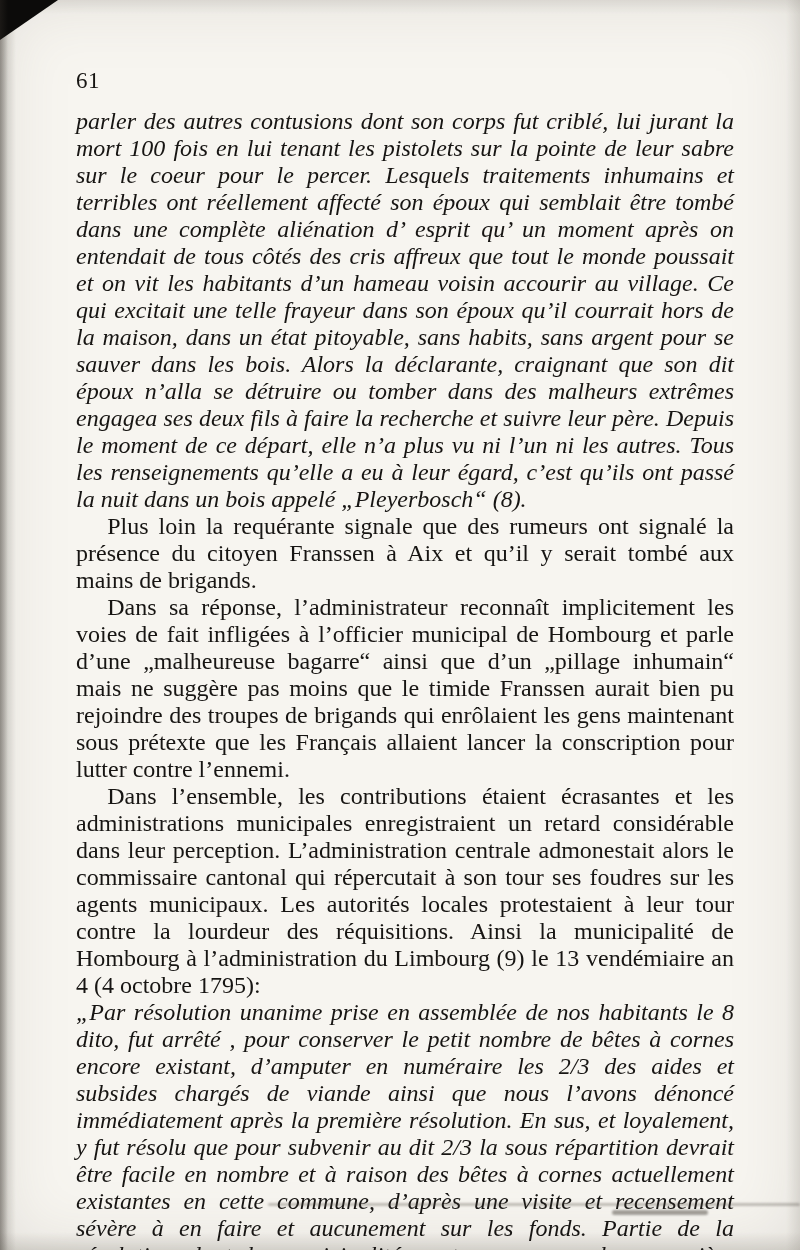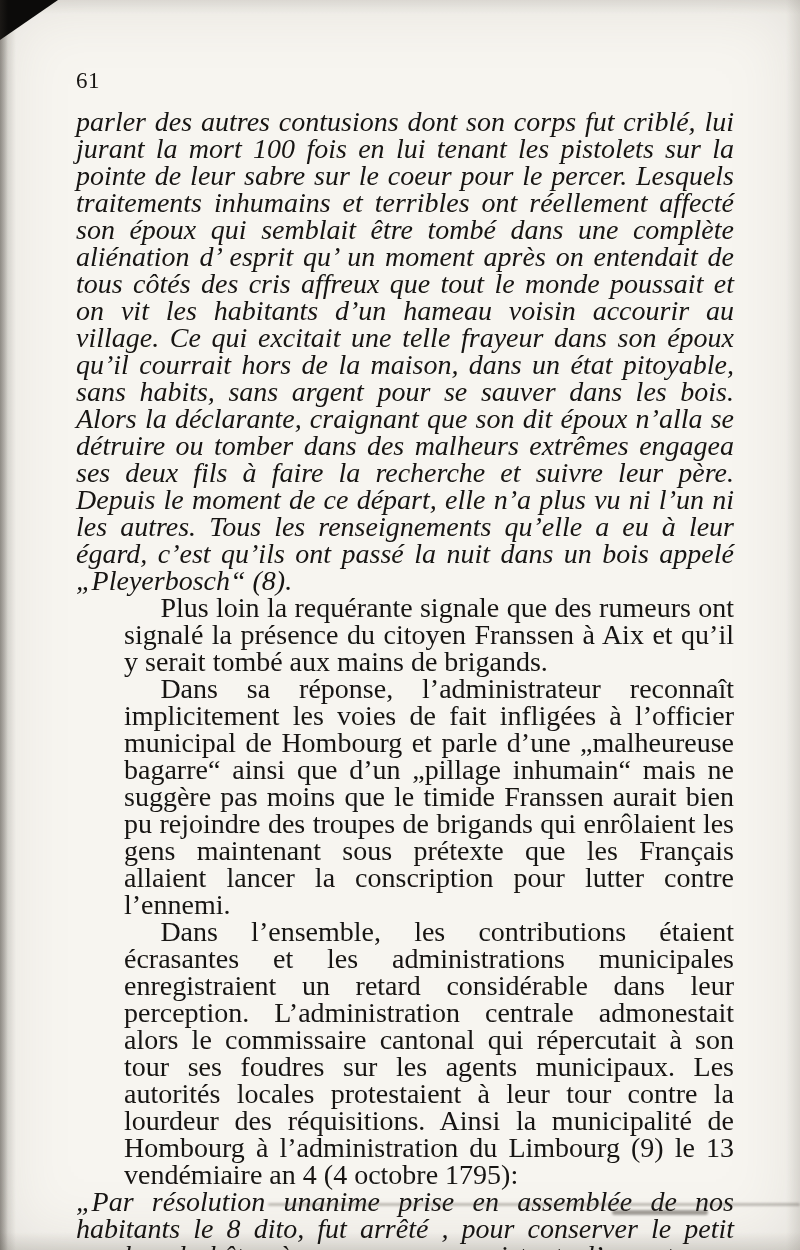--- a/index.html
+++ b/index.html
@@ -68,32 +68,31 @@
     color: #171513;
   }
   .page-number {
     font-size: 23px;
     line-height: 26px;
     margin: 0 2px 14px 0;
     letter-spacing: .5px;
   }
   .para {
     margin: 0;
-    font-size: 28px;
+    font-size: 24px;
     line-height: 27px;
     text-align: justify;
     hyphens: auto;
     -webkit-hyphens: auto;
   }
   .para.italic {
     font-style: italic;
   }
   .para.indent {
     text-indent: 1.3em;
-    margin-left: 48px;
   }
   .para.justify-last {
     text-align-last: justify;
   }
 </style>
 </head>
 <body>
 
 <div class="scan">
   <div class="corner-artifact"></div>

